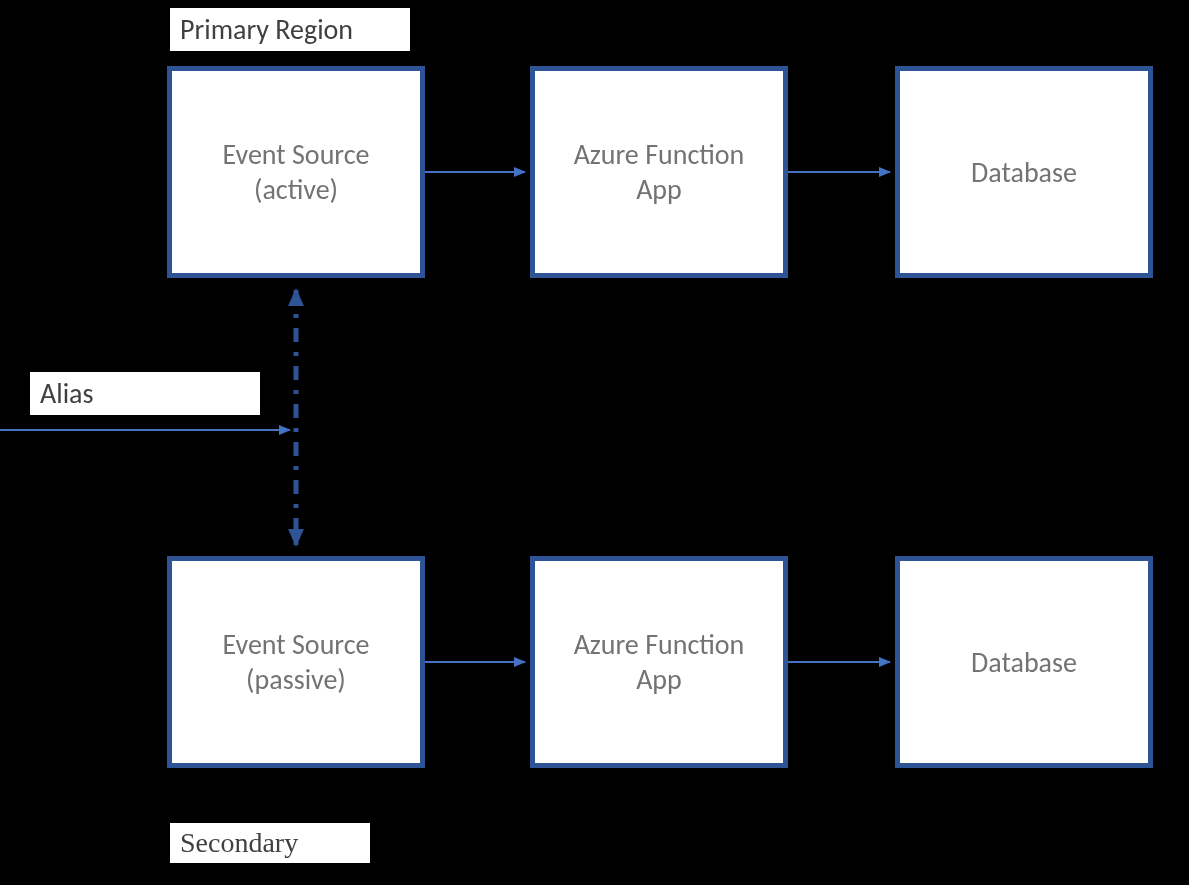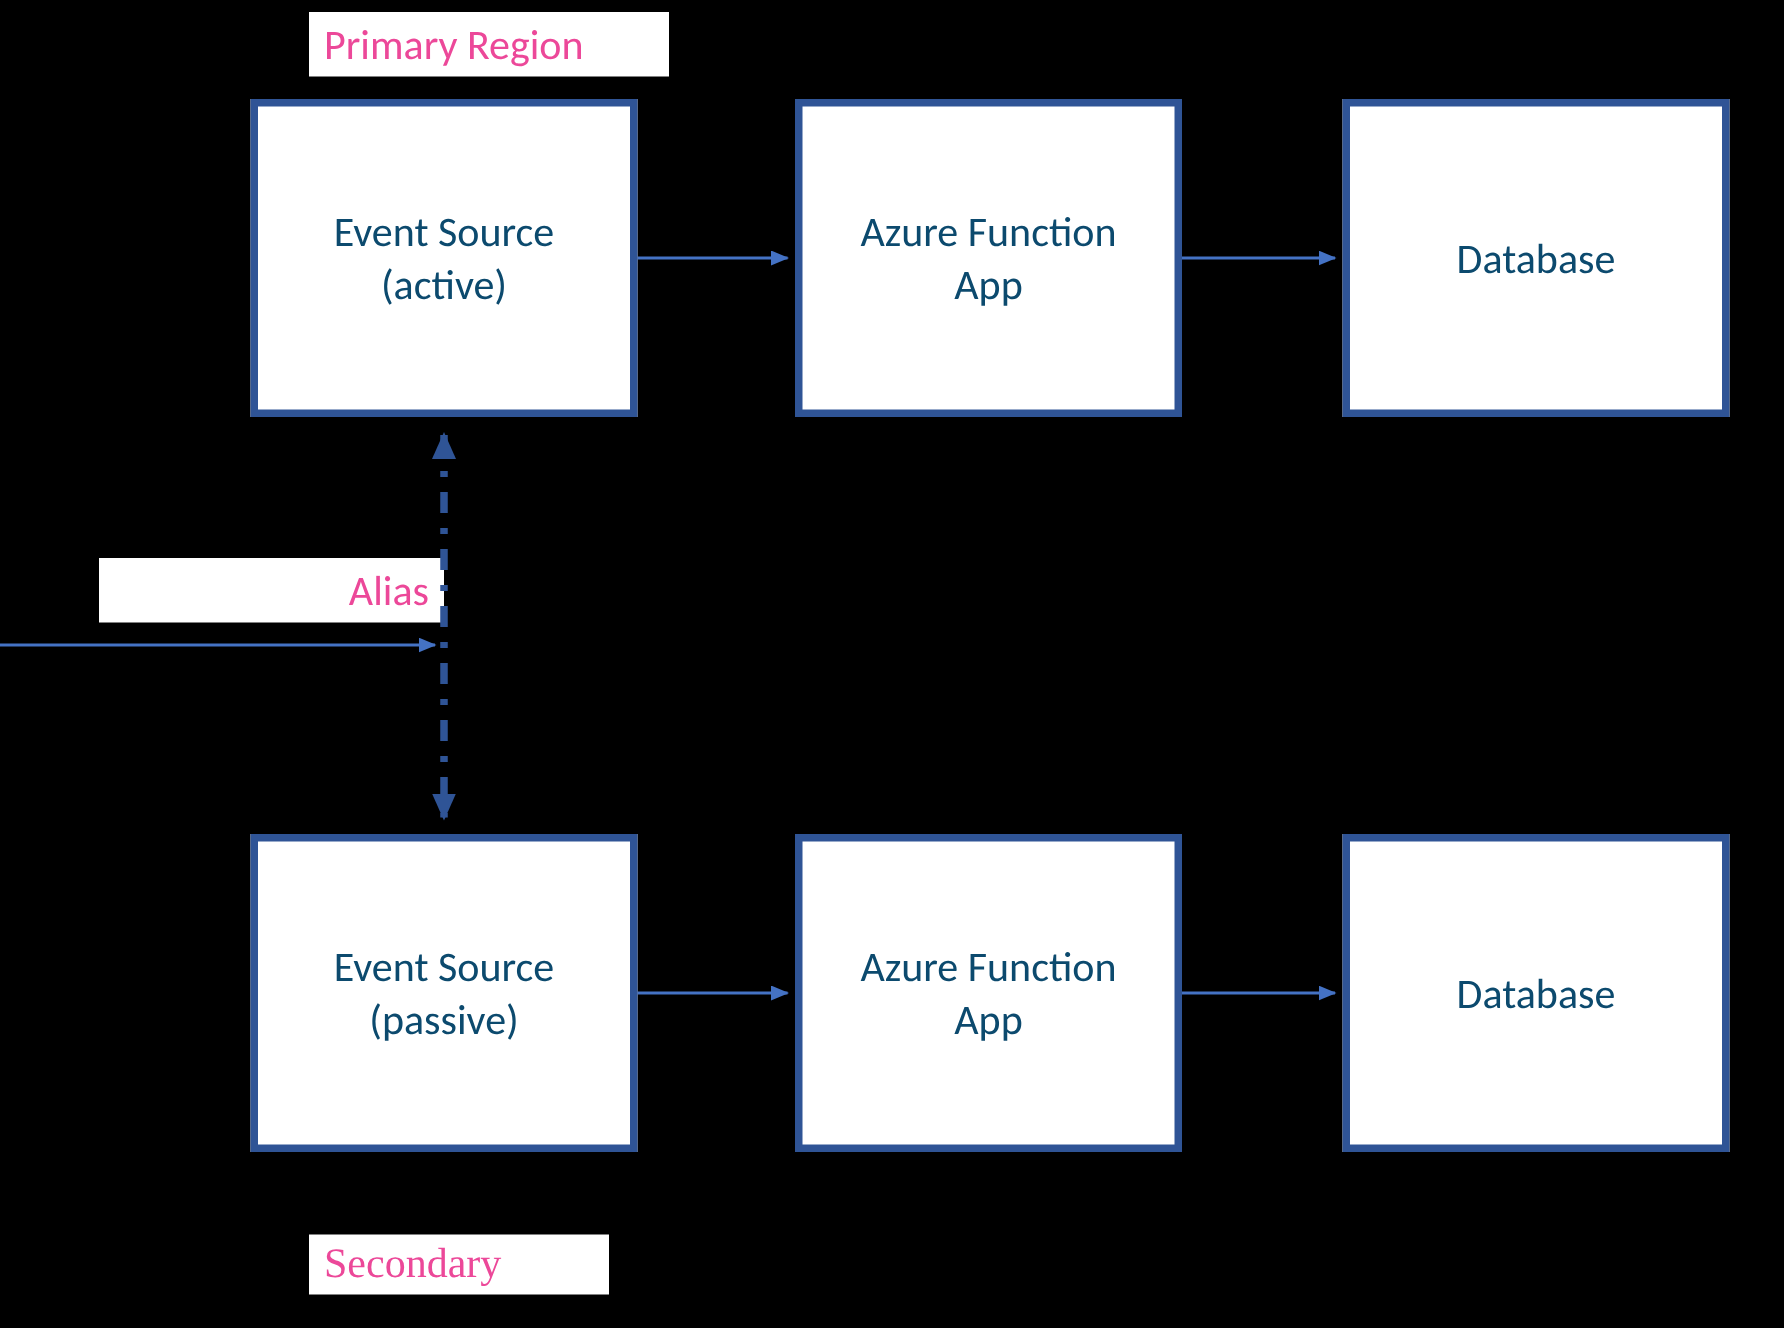--- a/index.html
+++ b/index.html
@@ -7,31 +7,30 @@
     padding: 0;
     width: 1189px;
     height: 885px;
     background: #000;
     font-family: "Segoe UI", Calibri, Arial, sans-serif;
     position: relative;
   }
   .white-label {
     position: absolute;
     background: #fff;
-    color: #ec4899;
+    color: #404040;
     font-size: 28px;
     padding: 4px 10px;
     white-space: nowrap;
-    margin-left: 36px;
   }
   .node {
     position: absolute;
     background: #fff;
     border: 5px solid #2f5496;
-    color: #0c4a6e;
+    color: #737373;
     font-size: 28px;
     display: flex;
     align-items: center;
     justify-content: center;
     text-align: center;
     line-height: 1.25;
     box-sizing: border-box;
     padding: 8px;
   }
   svg.overlay {
@@ -42,21 +41,21 @@
     pointer-events: none;
   }
 </style>
 </head>
 <body>
 
 <div class="white-label" style="left:170px; top:8px; width:220px;">Primary Region</div>
 
 <div class="white-label" style="left:170px; top:823px; width:180px;font-family:Liberation Serif, serif;">Secondary</div>
 
-<div class="white-label" style="left:30px; top:372px; width:210px; text-align:right;">Alias</div>
+<div class="white-label" style="left:30px; top:372px; width:210px; text-align:left;">Alias</div>
 
 <div class="node" style="left:167px; top:66px; width:258px; height:212px;">
   <span style="white-space:pre-line;">Event Source
 (active)</span>
 </div>
 <div class="node" style="left:530px; top:66px; width:258px; height:212px;">
   <span style="white-space:pre-line;">Azure Function
 App</span>
 </div>
 <div class="node" style="left:895px; top:66px; width:258px; height:212px;">

